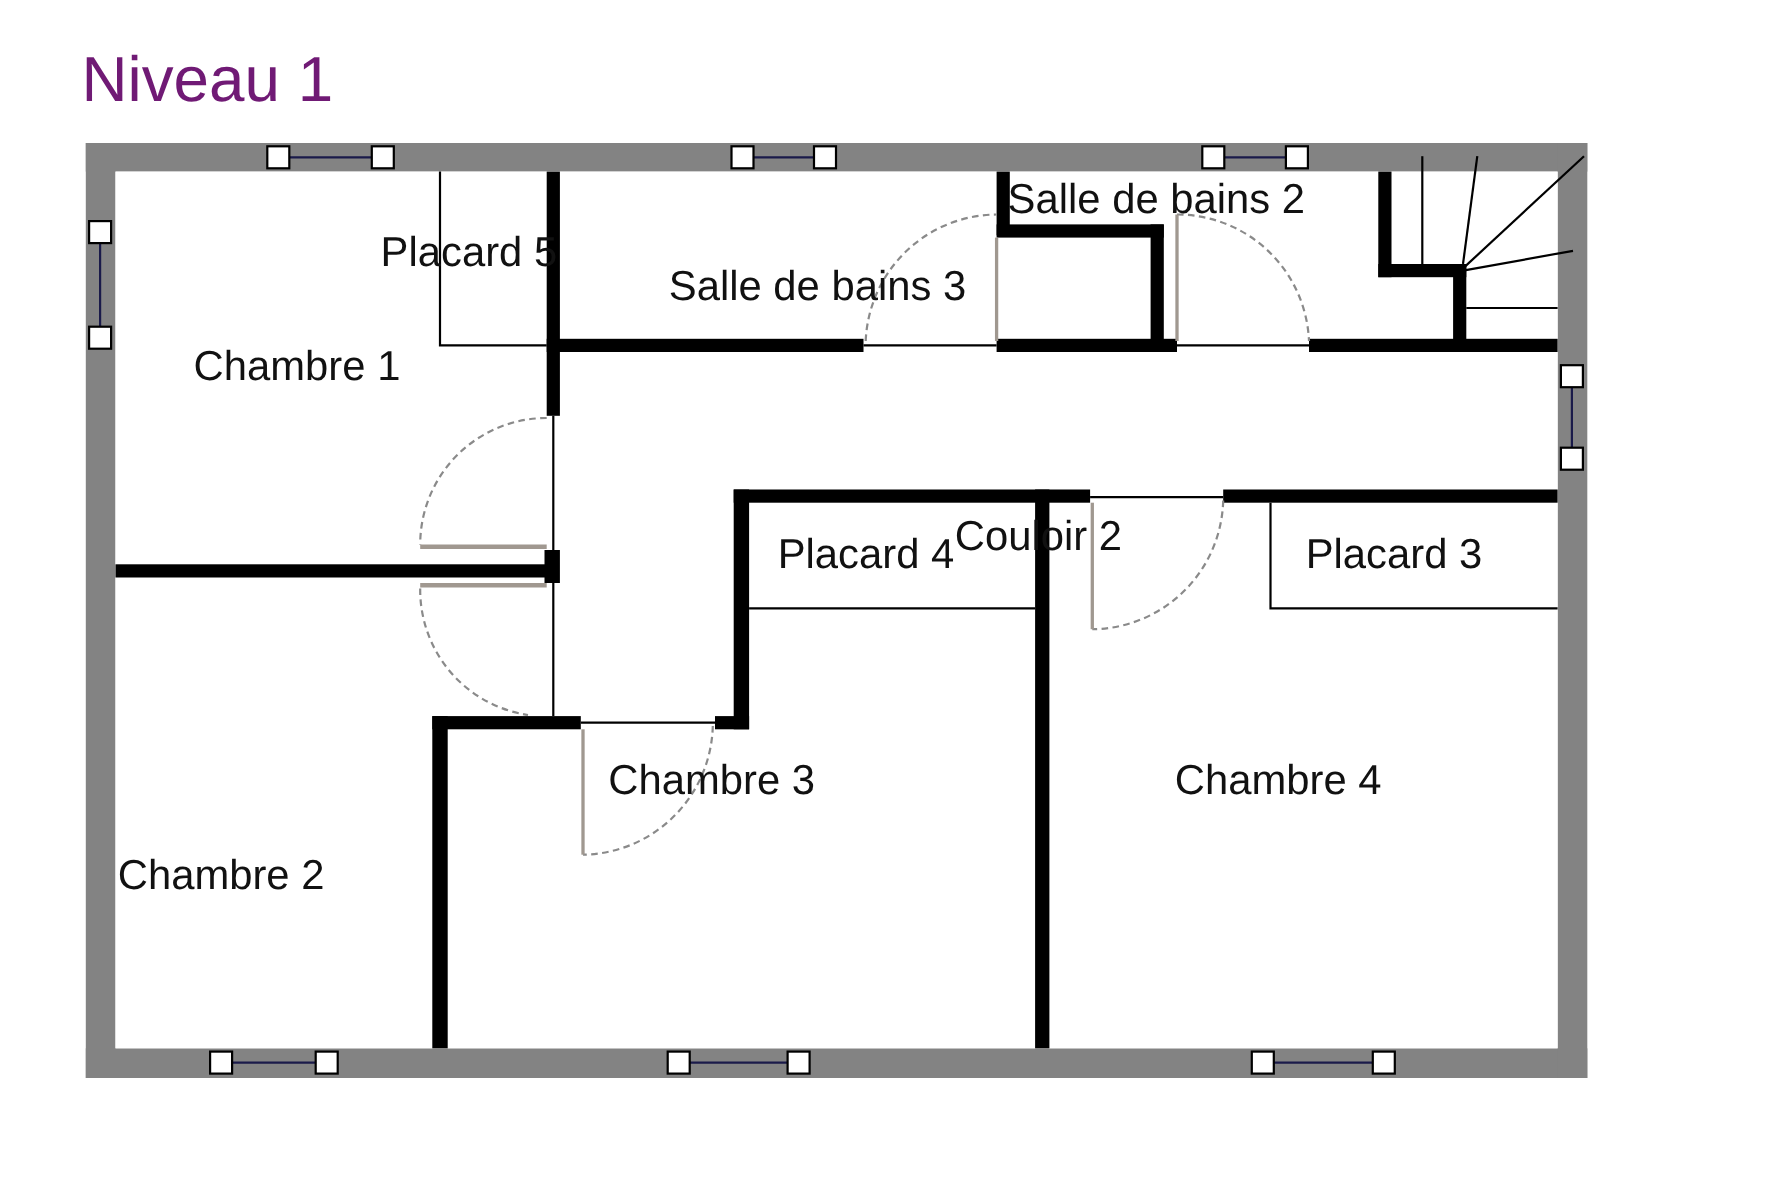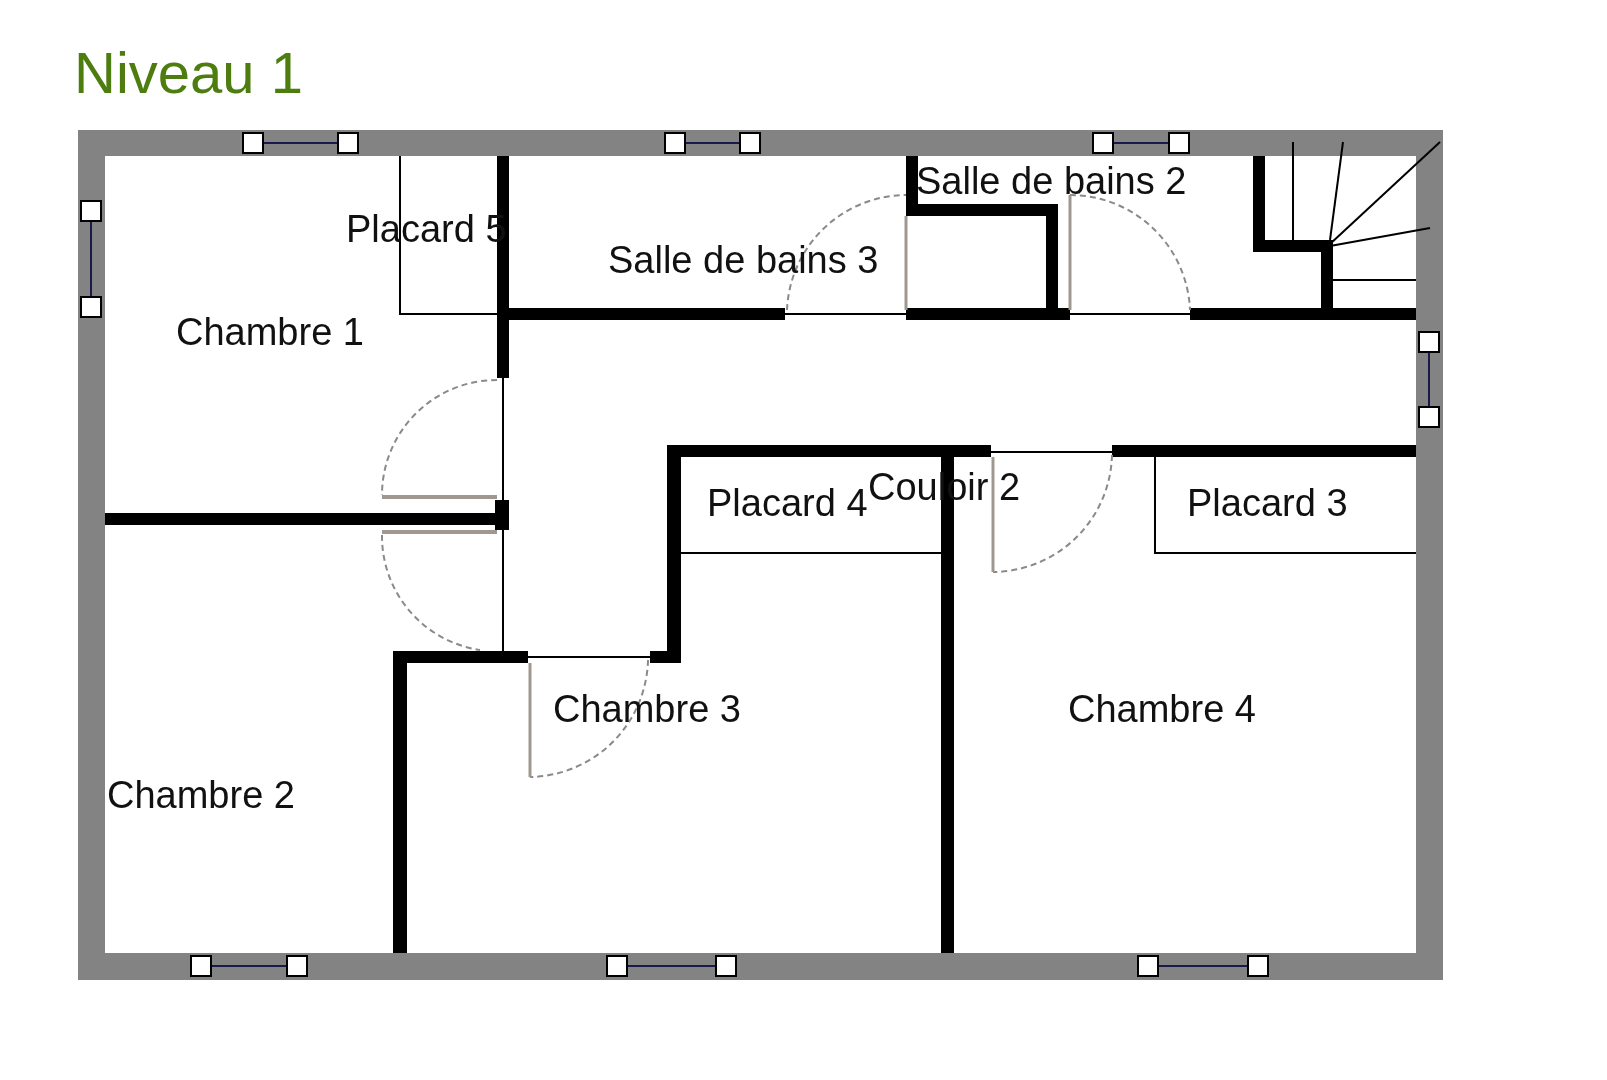--- a/index.html
+++ b/index.html
@@ -1,17 +1,17 @@
 <!DOCTYPE html>
 <html><head>
 <meta charset="utf-8">
 <style>
   html, body { margin: 0; padding: 0; background: #ffffff; }
   body { width: 1607px; height: 1080px; position: relative; overflow: hidden; font-family: "Liberation Sans", sans-serif; }
-  .title { position: absolute; left: 74px; top: 44px; font-size: 58px; color: #4d7c0f; line-height: 1; letter-spacing: 0px; }
+  .title { position: absolute; left: 74px; top: 44px; font-size: 58px; color: #701a75; line-height: 1; letter-spacing: 0px; }
   svg.plan { position: absolute; left: 0; top: 0; }
   .room-label { font-family: "Liberation Sans", sans-serif; font-size: 38px; fill: #111111; }
 </style>
 </head>
 <body>
 
 <div class="title">Niveau 1</div>
 
 <svg class="plan" width="1607" height="1080" viewBox="0 0 1607 1080">
 

